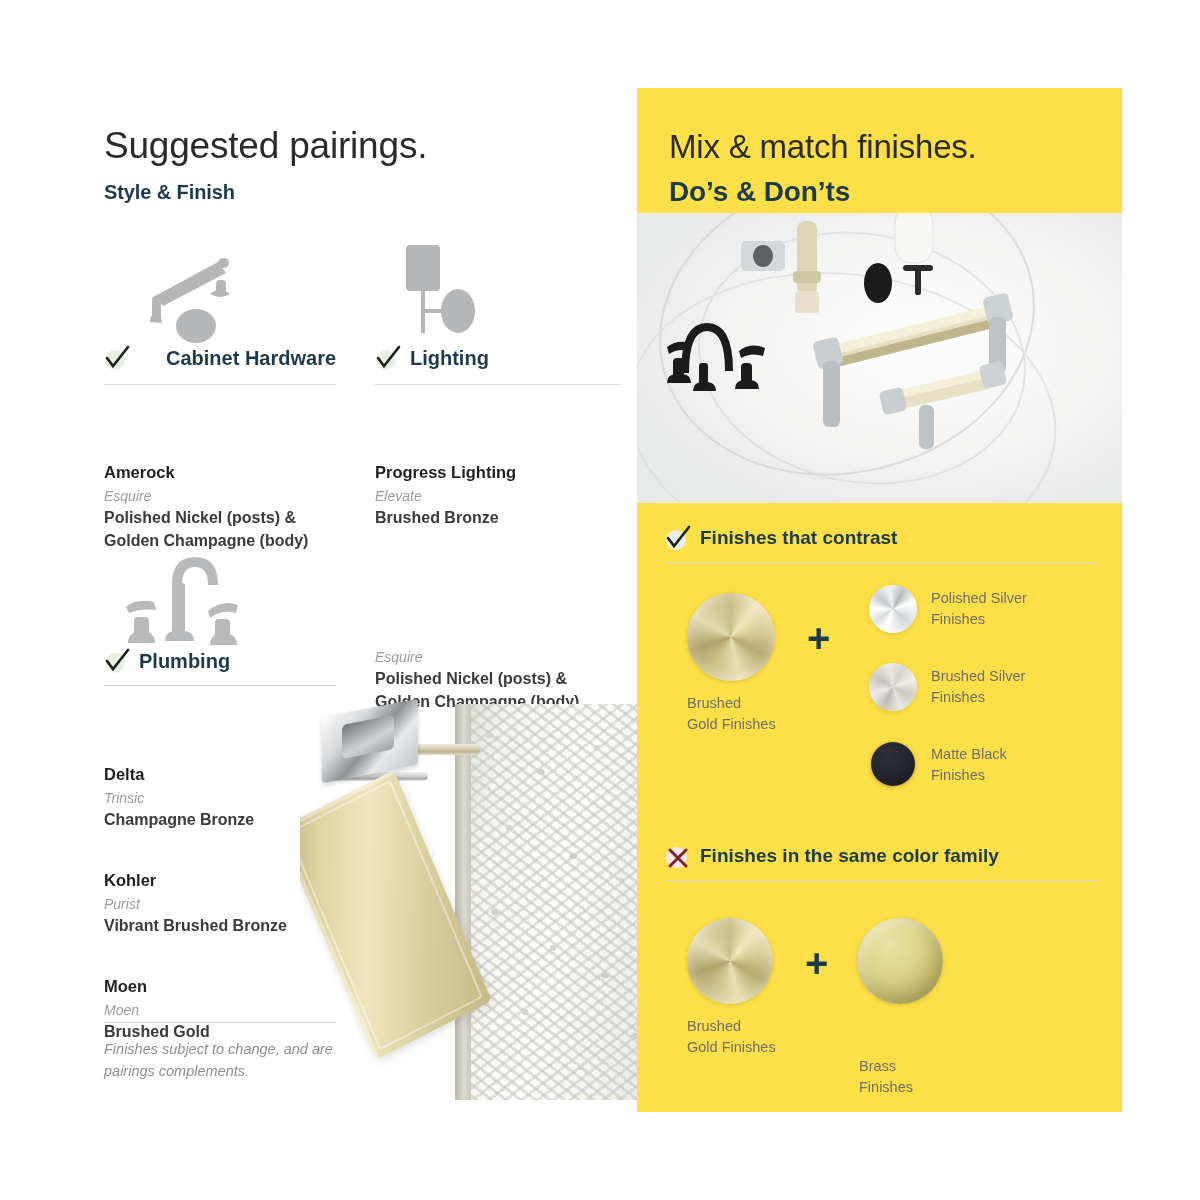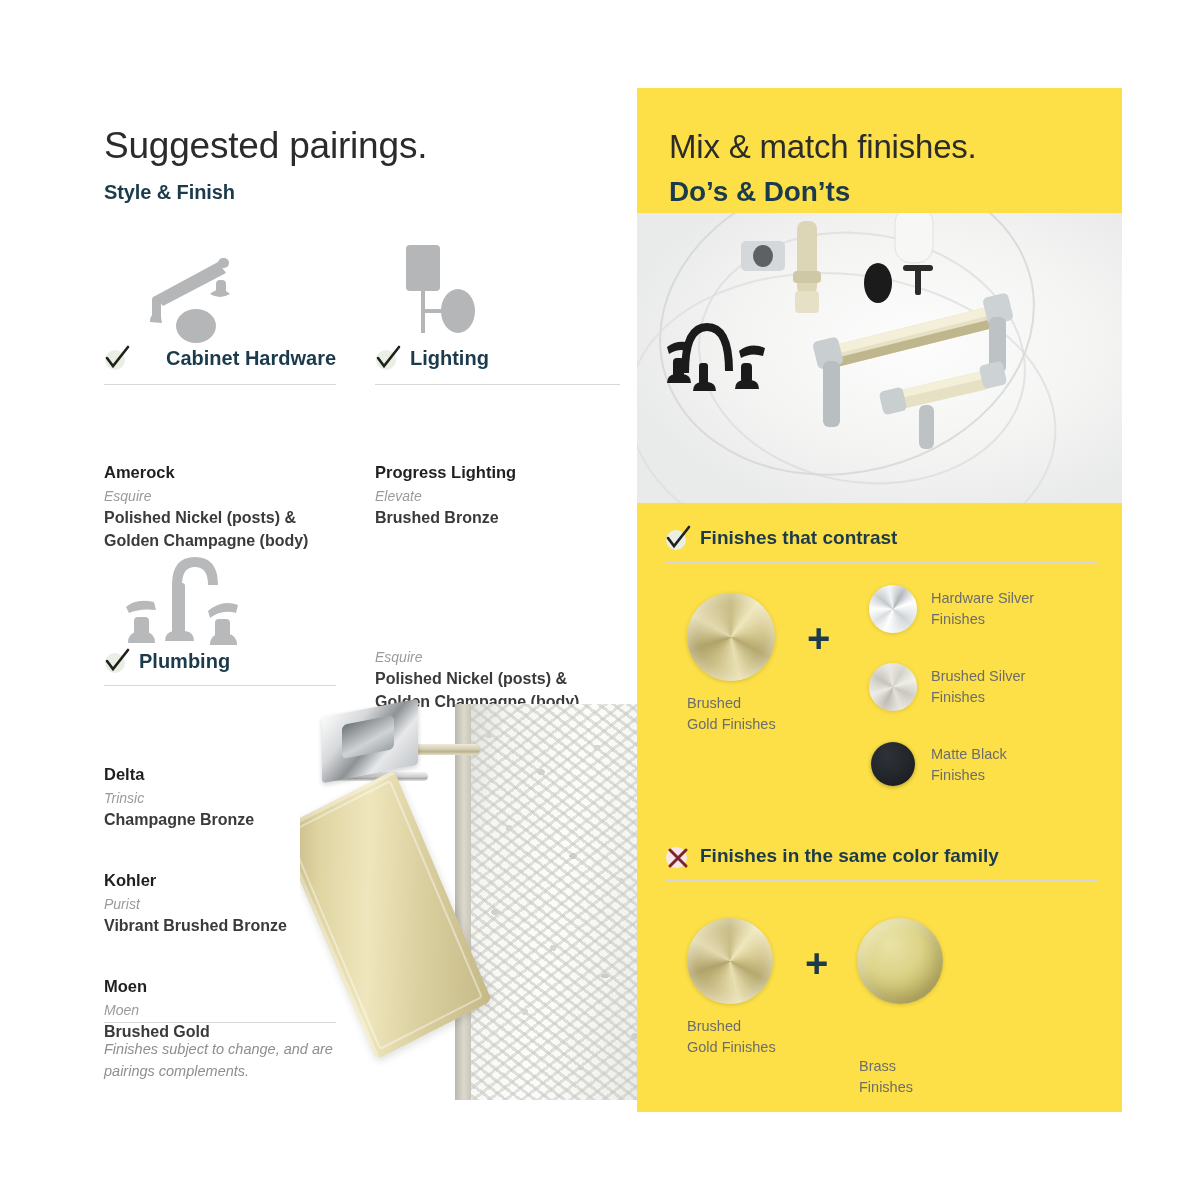--- a/index.html
+++ b/index.html
@@ -394,21 +394,21 @@
     </div>
     <div class="sec-rule" style="left:28px; top:474px; width:432px;"></div>
 
     <div class="swatch sw-brushed-gold" style="left:50px; top:505px; width:88px; height:88px;"></div>
     <div class="sw-caption" style="left:50px; top:605px; width:120px;">Brushed
 Gold Finishes</div>
 
     <div class="plus" style="left:170px; top:530px;">+</div>
 
     <div class="swatch sw-polished-silver" style="left:232px; top:497px; width:48px; height:48px;"></div>
-    <div class="sw-caption" style="left:294px; top:500px; width:140px;">Hardware Silver
+    <div class="sw-caption" style="left:294px; top:500px; width:140px;">Polished Silver
 Finishes</div>
 
     <div class="swatch sw-brushed-silver" style="left:232px; top:575px; width:48px; height:48px;"></div>
     <div class="sw-caption" style="left:294px; top:578px; width:140px;">Brushed Silver
 Finishes</div>
 
     <div class="swatch sw-matte-black" style="left:234px; top:654px; width:44px; height:44px;"></div>
     <div class="sw-caption" style="left:294px; top:656px; width:140px;">Matte Black
 Finishes</div>
 

